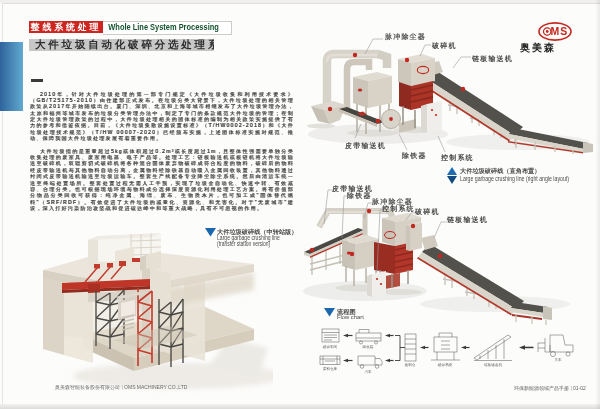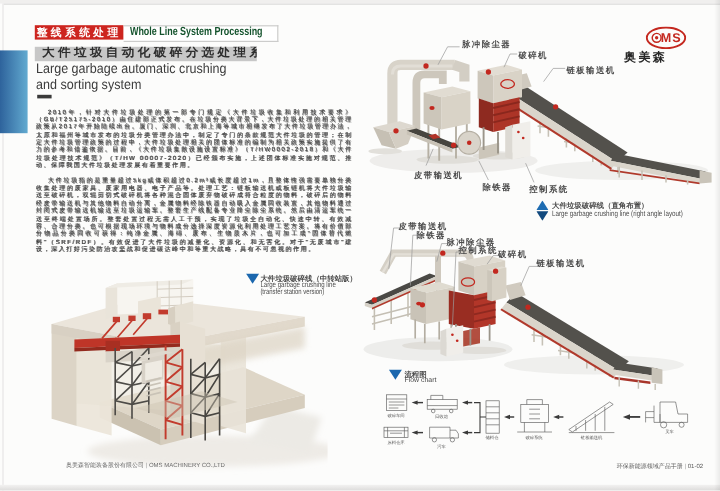--- a/index.html
+++ b/index.html
@@ -17,21 +17,20 @@
   <div class="abs" style="left:3px;top:3px;width:597px;height:1px;background:#dddcdb"></div>
   <div class="abs" style="left:2px;top:3px;width:1px;height:406px;background:#e6e5e4"></div>
   <div class="abs" style="left:0;top:404px;width:600px;height:5px;background:linear-gradient(to bottom,#f3f2f1,#dcdbda)"></div>
   <div class="abs" style="left:595px;top:0;width:5px;height:409px;background:linear-gradient(to right,rgba(0,0,0,0),rgba(0,0,0,0.07))"></div>
 
   <div class="abs" style="left:0;top:42px;width:23px;height:69px;background:linear-gradient(to right,#2e639c,#62aad0)"></div>
 
   <div class="abs" style="left:29px;top:20.8px;width:74px;height:12.7px;background:#cd251f;color:#fff;font-size:9px;font-weight:bold;text-align:center;line-height:13px;letter-spacing:2.8px;white-space:nowrap;overflow:hidden">整线系统处理</div>
   <div class="abs" style="left:103px;top:20.8px;width:128px;height:12.2px;background:#fff;border-top:0.5px solid #cccccb;border-right:0.5px solid #cccccb;border-bottom:0.5px solid #cccccb;color:#14532d;line-height:13px;text-align:left"><span class="cond" style="font-size:9.8px;font-weight:bold;transform:scaleX(0.76);padding-left:7px">Whole Line System Processing</span></div>
   <div class="abs" style="left:29px;top:39px;width:179px;height:11.5px;background:#c7c7c7;color:#2e2e2e;font-size:10.5px;font-weight:bold;line-height:11.5px;padding-left:6px;letter-spacing:2.8px;white-space:nowrap;overflow:hidden">大件垃圾自动化破碎分选处理系统</div>
-  <div class="abs" style="left:30px;top:52.2px;color:#3c3c3c;font-size:11.5px;line-height:12.4px"><span class="cond" style="font-size:11.5px;transform:scaleX(0.91);font-weight:500">Large garbage automatic crushing</span><br><span class="cond" style="font-size:11.5px;transform:scaleX(0.91);font-weight:500">and sorting system</span></div>
   <div class="abs" style="left:31px;top:78.5px;width:12px;height:3.5px;background:#3a3a3a"></div>
 
   <div class="abs" style="left:30px;top:90.5px;width:264px;font-size:5px;letter-spacing:1.3px;line-height:6.36px;color:#3f3f3f;text-align:justify;text-shadow:0.45px 0.45px 0 #666,-0.3px 0 0 #999">
     <div style="text-indent:2em">2010年，针对大件垃圾处理的第一部专门规定《大件垃圾收集和利用技术要求》（GB/T25175-2010）由住建部正式发布。在垃圾分类大背景下，大件垃圾处理的相关管理政策从2017年开始陆续出台。厦门、深圳、北京和上海等城市相继发布了大件垃圾管理办法，太原和福州等城市发布的垃圾分类管理办法中，制定了专门的条款规范大件垃圾的管理；在制定大件垃圾管理政策的过程中，大件垃圾处理相关的团体标准的编制为相关政策实施提供了有力的参考和借鉴依据。目前，《大件垃圾集散设施设置标准》（T/HW0002-2018）和《大件垃圾处理技术规范》（T/HW 00007-2020）已经颁布实施，上述团体标准实施对规范、推动、保障我国大件垃圾处理发展有着重要作用。</div>
     <div style="text-indent:2em;margin-top:6.4px">大件垃圾指的是重量超过5kg或体积超过0.2m³或长度超过1m，且整体性强需要单独分类收集处理的废家具、废家用电器、电子产品等。处理工艺：链板输送机或板链机将大件垃圾输送至破碎机，双辊剪切式破碎机将各种混合固体废弃物破碎成符合粒度的物料，破碎后的物料经皮带输送机与其他物料自动分离，金属物料经除铁器自动吸入金属回收装置，其他物料通过封闭式皮带输送机输送至垃圾运输车。整套生产线配备专业降尘除尘系统。然后由清运车统一送至终端处置场所。整套处置过程无需人工干预，实现了垃圾全自动化、快速中转、有效减容、合理分类。也可根据现场环境与物料成分选择深度资源化利用处理工艺方案。将有价值部分物品分类回收可获得：纯净金属、海绵、废布、生物质木片，也可加工成"固体替代燃料"（SRF/RDF）。有效促进了大件垃圾的减量化、资源化、和无害化。对于"无废城市"建设，深入打好污染防治攻坚战和促进碳达峰中和等重大战略，具有不可忽视的作用。</div>
   </div>
 
   <svg class="abs" style="left:205px;top:227.5px" width="11" height="9" viewBox="0 0 11 9">
       <polygon points="0,0 11,0 5.5,8.5" fill="#1b67ae"></polygon>
     </svg>

